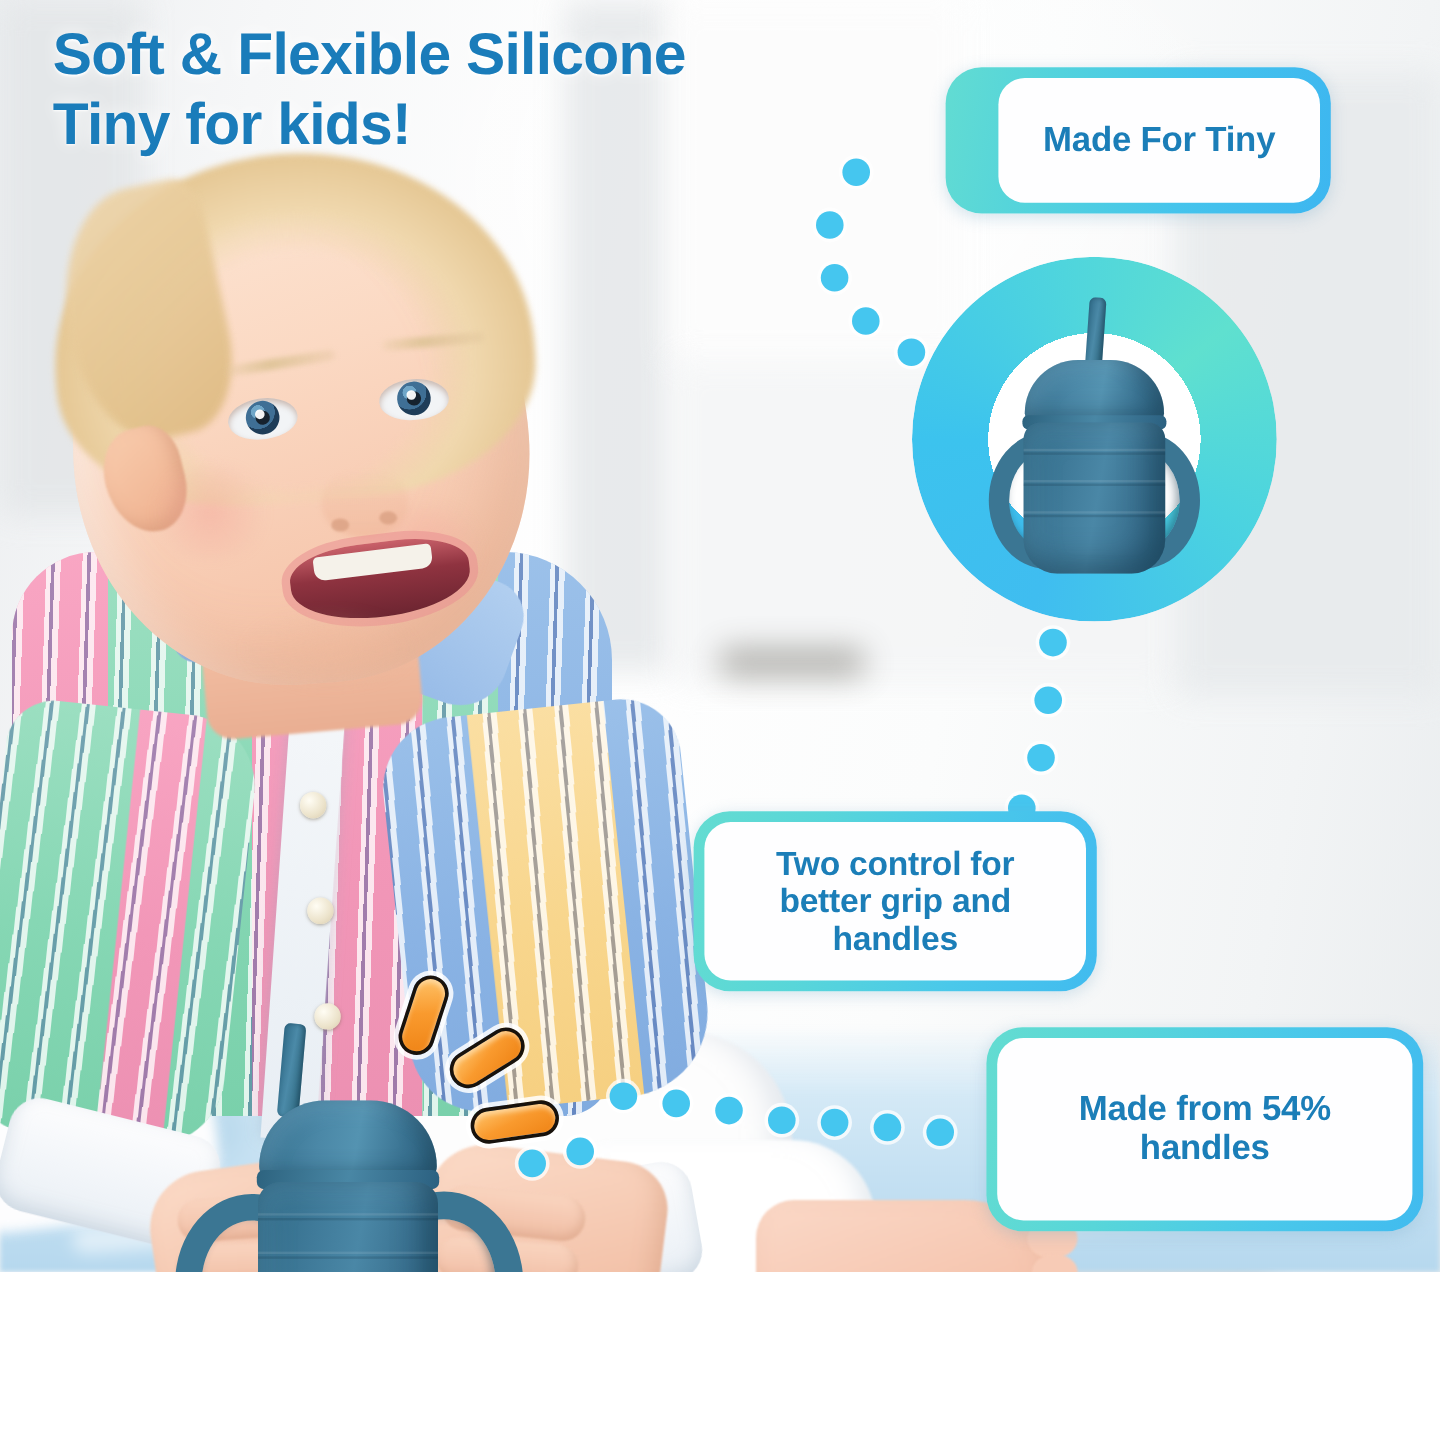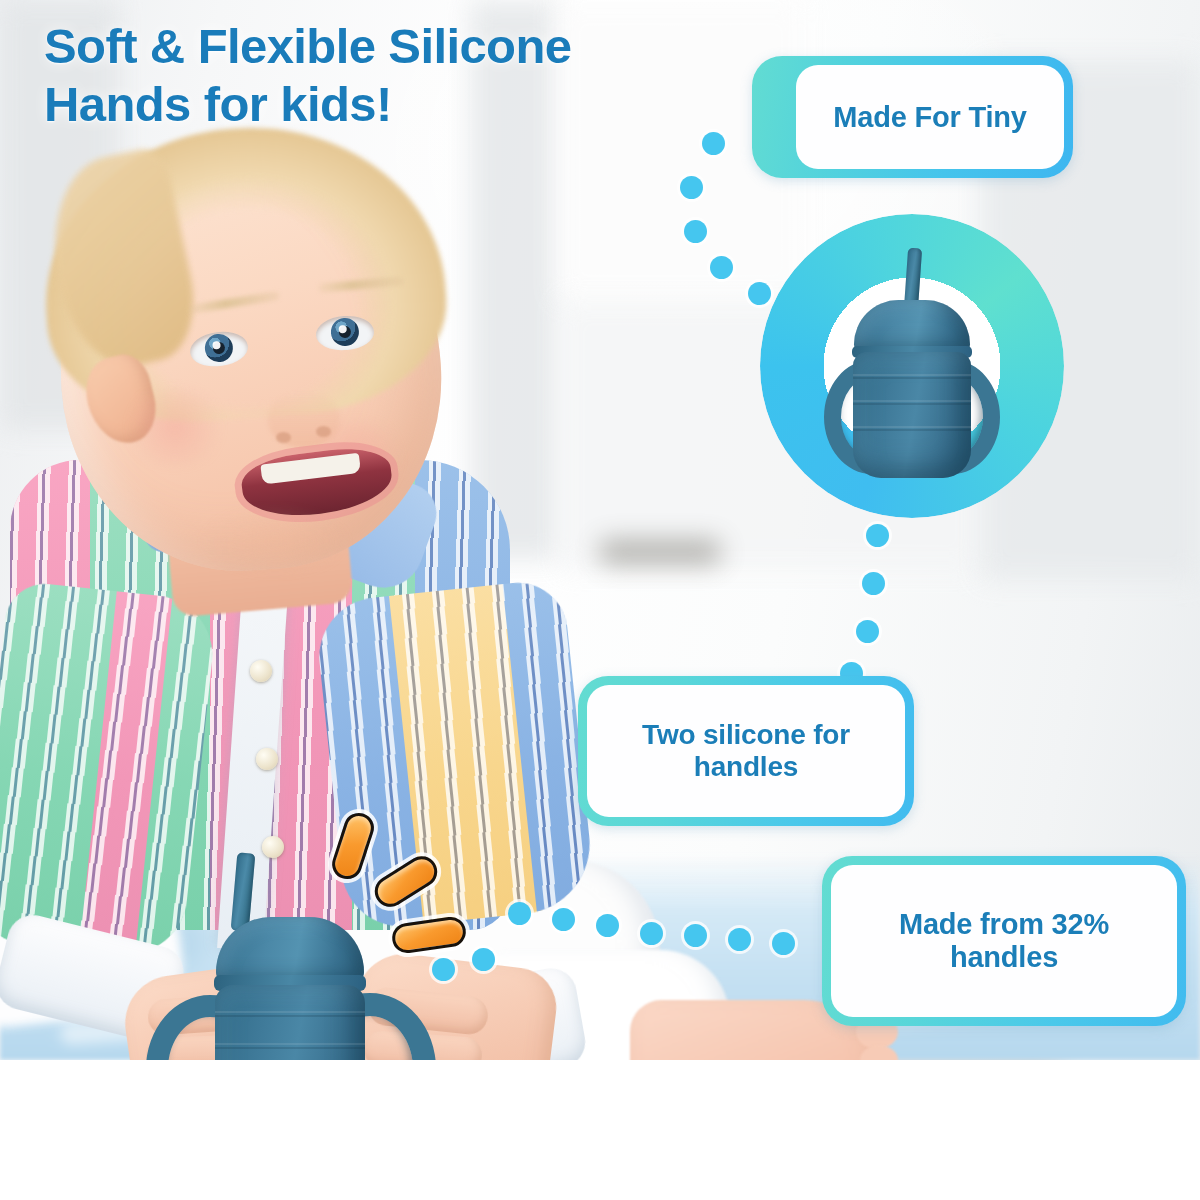--- a/index.html
+++ b/index.html
@@ -322,24 +322,24 @@
         <div class="ridge d" style="top:94px;"></div>
     </div>
   </div>
 
   <div class="pill" style="left:338px;top:812px;width:24px;height:62px;transform:rotate(18deg);"></div>
   <div class="pill" style="left:372px;top:866px;width:62px;height:25px;transform:rotate(-32deg);"></div>
   <div class="pill" style="left:392px;top:920px;width:68px;height:24px;transform:rotate(-8deg);"></div>
 
   <div class="headline">
     <div>Soft &amp; Flexible Silicone</div>
-    <div>Hands  for kids!</div>
-  </div>
-
-  <div class="callout grad-a" style="left:752px;top:56px;width:268px;height:104px;padding-left:44px;">
+    <div>Tiny  for kids!</div>
+  </div>
+
+  <div class="callout grad-a" style="left:788px;top:56px;width:268px;height:104px;padding-left:44px;">
     <div class="inner">
       <div class="txt" style="font-size:29px;">
         <div>Made For Tiny</div>
       </div>
     </div>
   </div>
 
   <div class="dot" style="left:702px;top:132px;width:23px;height:23px;"></div>
   <div class="dot" style="left:680px;top:176px;width:23px;height:23px;"></div>
   <div class="dot" style="left:684px;top:220px;width:23px;height:23px;"></div>
@@ -366,38 +366,39 @@
   </div>
 
   <div class="dot" style="left:866px;top:524px;width:23px;height:23px;"></div>
   <div class="dot" style="left:862px;top:572px;width:23px;height:23px;"></div>
   <div class="dot" style="left:856px;top:620px;width:23px;height:23px;"></div>
   <div class="dot" style="left:840px;top:662px;width:23px;height:23px;"></div>
 
   <div class="callout grad-b" style="left:578px;top:676px;width:318px;height:132px;">
     <div class="inner">
       <div class="txt" style="font-size:28px;">
-        <div>Two silicone for</div>
+        <div>Two control for</div>
+        <div>better grip and</div>
         <div>handles</div>
       </div>
     </div>
   </div>
 
   <div class="dot" style="left:432px;top:958px;width:23px;height:23px;"></div>
   <div class="dot" style="left:472px;top:948px;width:23px;height:23px;"></div>
   <div class="dot" style="left:508px;top:902px;width:23px;height:23px;"></div>
   <div class="dot" style="left:552px;top:908px;width:23px;height:23px;"></div>
   <div class="dot" style="left:596px;top:914px;width:23px;height:23px;"></div>
   <div class="dot" style="left:640px;top:922px;width:23px;height:23px;"></div>
   <div class="dot" style="left:684px;top:924px;width:23px;height:23px;"></div>
   <div class="dot" style="left:728px;top:928px;width:23px;height:23px;"></div>
   <div class="dot" style="left:772px;top:932px;width:23px;height:23px;"></div>
 
   <div class="callout grad-b" style="left:822px;top:856px;width:346px;height:152px;">
     <div class="inner">
       <div class="txt" style="font-size:29px;">
-        <div>Made from 32%</div>
+        <div>Made from 54%</div>
         <div>handles</div>
       </div>
     </div>
   </div>
 
 </div>
 
 </body></html>

